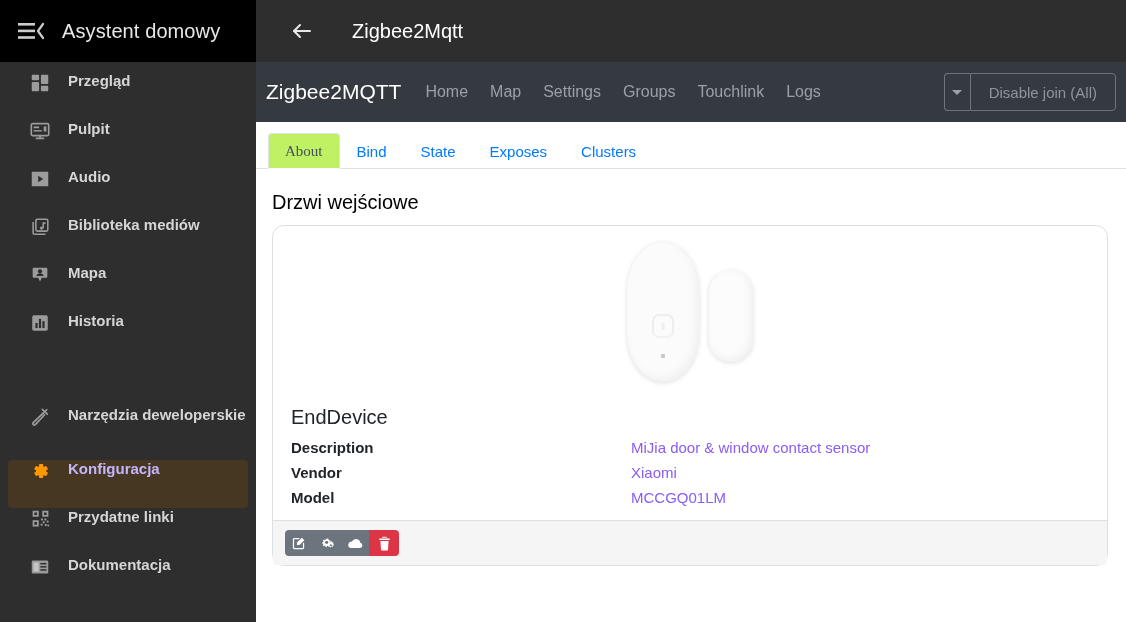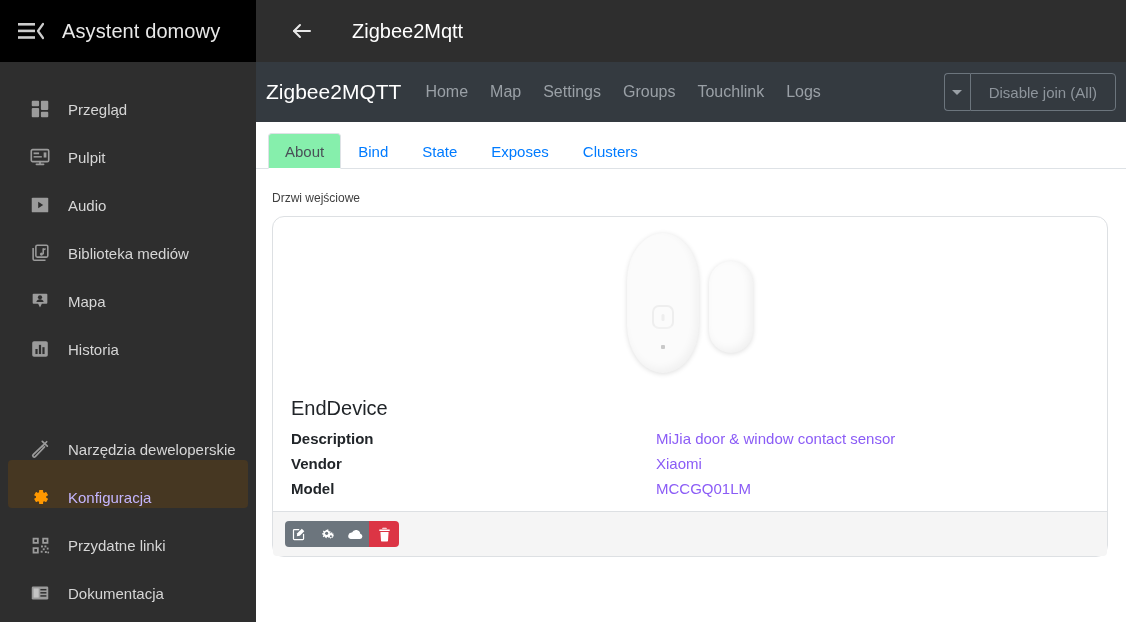--- a/index.html
+++ b/index.html
@@ -29,24 +29,24 @@
     display:flex; align-items:center; justify-content:center;
     cursor:pointer;
   }
   .menu-toggle svg { display:block; }
   .sidebar-title {
     color:#e8e8e8; font-size:20px; font-weight:400;
     letter-spacing:.1px; line-height:1;
   }
   .nav-list { padding-top:10px; flex:1 1 auto; }
   .nav-item {
-    display:flex; align-items:flex-end;
+    display:flex; align-items:flex-start;
     height:48px; margin:0 8px;
     border-radius:4px;
-    cursor:pointer; padding-left:4px;
+    cursor:pointer; padding-left:4px;font-weight:bold;
   }
   .nav-item .nic {
     width:56px; flex:0 0 56px;
     display:flex; align-items:center; justify-content:center;
     color:#9b9b9b;
   }
   .nav-item .nlabel {
     color:#d6d6d6; font-size:15px; line-height:1.25;
   }
   .nav-item.two-line { height:54px; }
@@ -135,27 +135,28 @@
   }
   .tab {
     padding:9px 16px 8px;
     font-size:15px; color:#007bff;
     cursor:pointer; white-space:nowrap;
     border:1px solid transparent;
     border-radius:4px 4px 0 0;
     margin-bottom:-1px;
   }
   .tab.active {
-    color:#495057; background:#86efac;
+    color:#495057; background:#bef264;
     border-color:#dee2e6 #dee2e6 #fff;
+    font-family:Liberation Serif, serif;
   }
 
   .content { padding:16px 20px 0 16px; }
   .page-title {
-    font-size:12px; color:#404040; font-weight:400;
+    font-size:20px; color:#000000; font-weight:400;
     margin:6px 0 11px 0;
   }
 
   .card {
     border:1px solid #dde0e3; border-radius:12px;
     background:#ffffff;
     width:836px;
   }
   .card-body { padding:16px 16px 10px; position:relative; }
 
@@ -197,21 +198,21 @@
     border-radius:22px;
     box-shadow:0 1px 5px rgba(0,0,0,.13), inset -3px -3px 8px rgba(0,0,0,.05);
   }
 
   .info-title {
     font-size:20px; color:#212529; font-weight:400;
     margin:0 0 6px 2px;
   }
   .info-row {
     display:flex; align-items:center;
-    padding:4px 0; font-size:15px;gap:25px;
+    padding:4px 0; font-size:15px;
   }
   .info-key {
     width:342px; flex:0 0 342px;
     font-weight:bold; color:#212529;
     padding-left:2px;
   }
   .info-val { color:#8b5cf6; }
 
   .card-footer {
     background:#f5f5f5;

